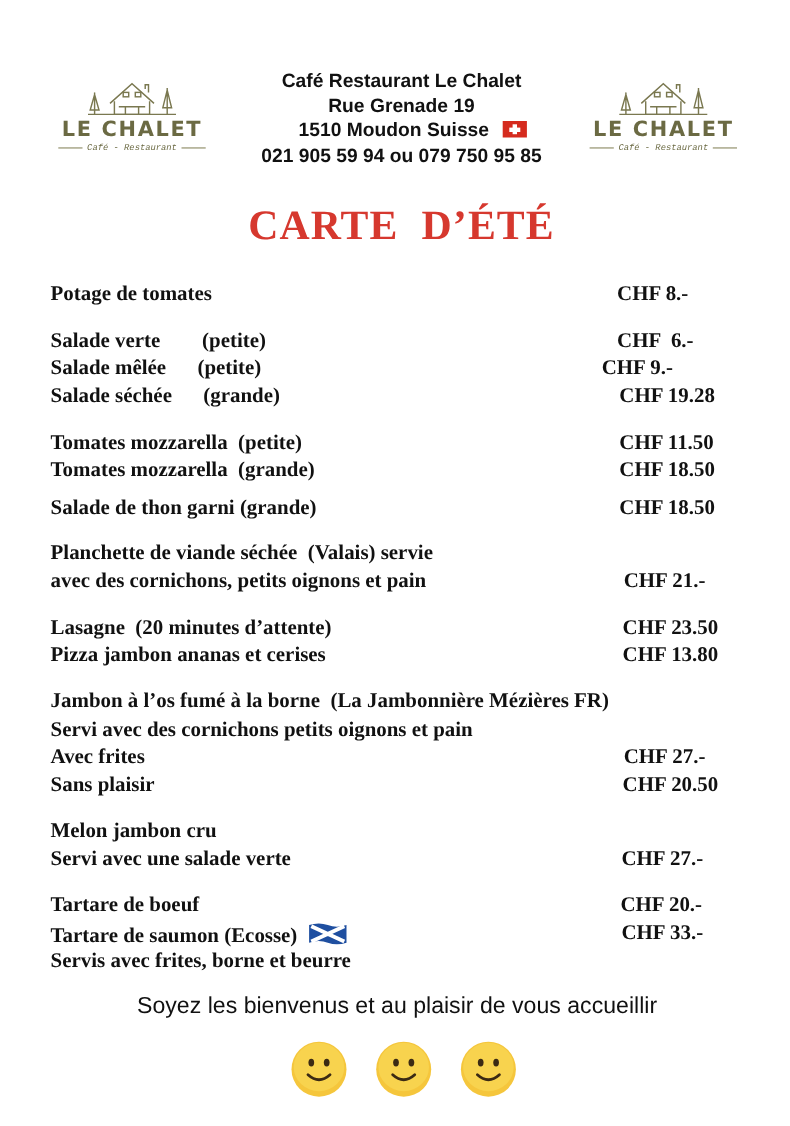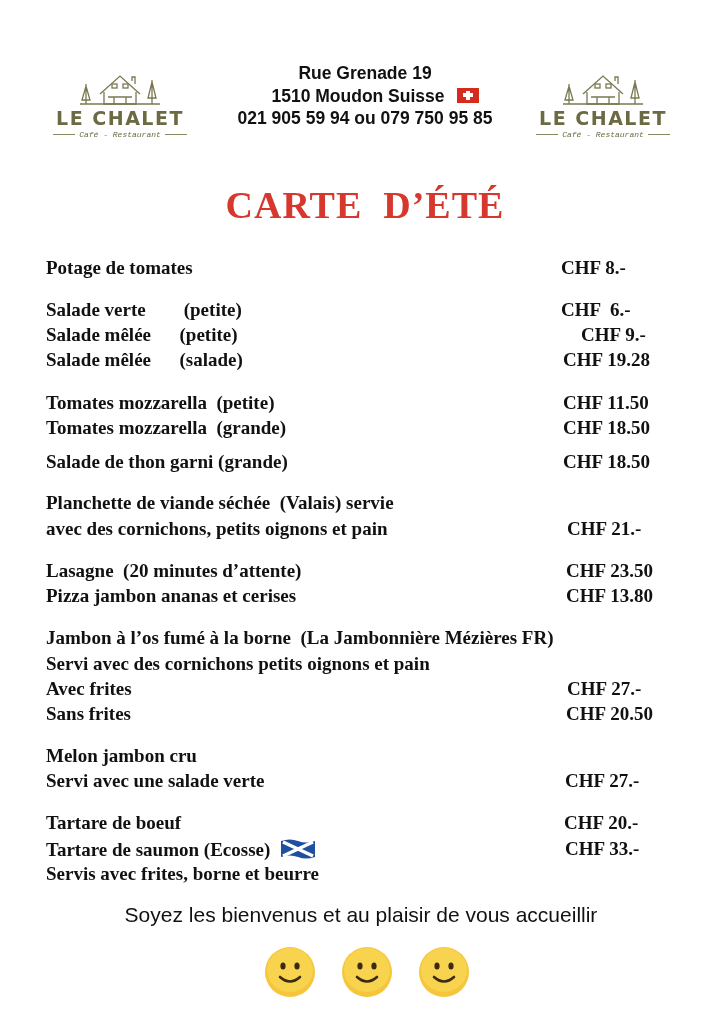--- a/index.html
+++ b/index.html
@@ -44,20 +44,21 @@
   </svg>
   <div class="brand">LE CHALET</div>
   <div class="sub">
       <span class="rule"></span>
       <span>Café - Restaurant</span>
       <span class="rule"></span>
     </div>
 </div>
 
 <div class="contact">
+  <div>Café Restaurant Le Chalet</div>
   <div>Rue Grenade 19</div>
   <div class="l3"><span>1510 Moudon Suisse</span><span class="flag-ch"></span></div>
   <div>021 905 59 94 ou  079 750 95 85</div>
 </div>
 
 <div class="logo" id="logo-right">
   <svg width="84" height="34" viewBox="0 0 84 34">
     <g fill="none" stroke="#7a7850" stroke-width="1.3">
       <path d="M22 22 L42 4 L62 22"></path>
         <path d="M26 20 L26 32 L58 32 L58 20"></path>
@@ -77,45 +78,45 @@
       <span class="rule"></span>
     </div>
 </div>
 
 <div class="title">CARTE  D’ÉTÉ</div>
 
 <div class="menu">
   <div class="row" style="top:257px">Potage de tomates</div>
   <div class="row" style="top:299px">Salade verte        (petite)</div>
   <div class="row" style="top:324px">Salade mêlée      (petite)</div>
-  <div class="row" style="top:349px">Salade mêlée      (salade)</div>
+  <div class="row" style="top:349px">Salade séchée      (grande)</div>
   <div class="row" style="top:392px">Tomates mozzarella  (petite)</div>
   <div class="row" style="top:417px">Tomates mozzarella  (grande)</div>
   <div class="row" style="top:451px">Salade de thon garni (grande)</div>
   <div class="row" style="top:492px">Planchette de viande séchée  (Valais) servie</div>
   <div class="row" style="top:518px">avec des cornichons, petits oignons et pain</div>
   <div class="row" style="top:560px">Lasagne  (20 minutes d’attente)</div>
   <div class="row" style="top:585px">Pizza jambon ananas et cerises</div>
   <div class="row" style="top:627px">Jambon à l’os fumé à la borne  (La Jambonnière Mézières FR)</div>
   <div class="row" style="top:653px">Servi avec des cornichons petits oignons et pain</div>
   <div class="row" style="top:678px">Avec frites</div>
-  <div class="row" style="top:703px">Sans frites</div>
+  <div class="row" style="top:703px">Sans plaisir</div>
   <div class="row" style="top:745px">Melon jambon cru</div>
   <div class="row" style="top:770px">Servi avec une salade verte</div>
   <div class="row" style="top:812px">Tartare de boeuf</div>
   <div class="row" style="top:838px"><span>Tartare de saumon (Ecosse)</span><svg class="flag-sco" viewBox="0 0 36 22">
         <path d="M1 3 Q10 0 18 3 T35 3 V19 Q26 22 18 19 T1 19 Z" fill="#1f4fa0"></path>
         <path d="M3 4 L33 18 M33 4 L3 18" stroke="#fff" stroke-width="3.5"></path>
       </svg></div>
   <div class="row" style="top:863px">Servis avec frites, borne et beurre</div>
 </div>
 
 <div class="price" style="top:257px;left:561px">CHF 8.-</div>
 <div class="price" style="top:299px;left:561px">CHF  6.-</div>
-<div class="price" style="top:324px;left:581px">CHF 9.-</div>
+<div class="price" style="top:324px;left:547px">CHF 9.-</div>
 <div class="price" style="top:349px;left:563px">CHF 19.28</div>
 <div class="price" style="top:392px;left:563px">CHF 11.50</div>
 <div class="price" style="top:417px;left:563px">CHF 18.50</div>
 <div class="price" style="top:451px;left:563px">CHF 18.50</div>
 <div class="price" style="top:518px;left:567px">CHF 21.-</div>
 <div class="price" style="top:560px;left:566px">CHF 23.50</div>
 <div class="price" style="top:585px;left:566px">CHF 13.80</div>
 <div class="price" style="top:678px;left:567px">CHF 27.-</div>
 <div class="price" style="top:703px;left:566px">CHF 20.50</div>
 <div class="price" style="top:770px;left:565px">CHF 27.-</div>

